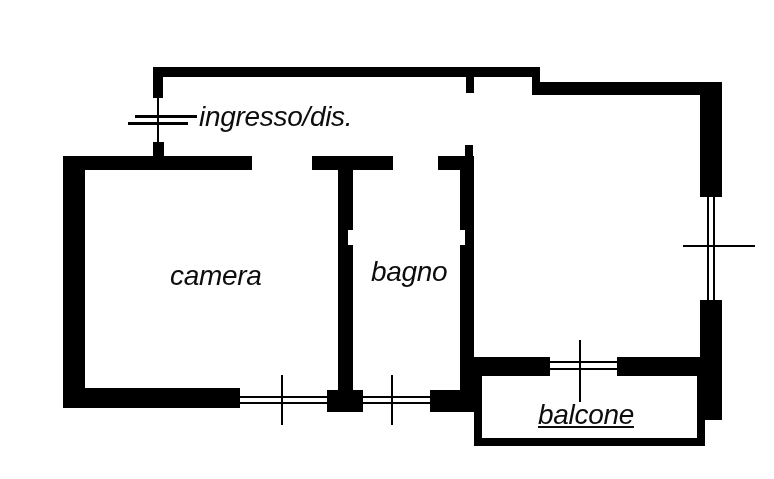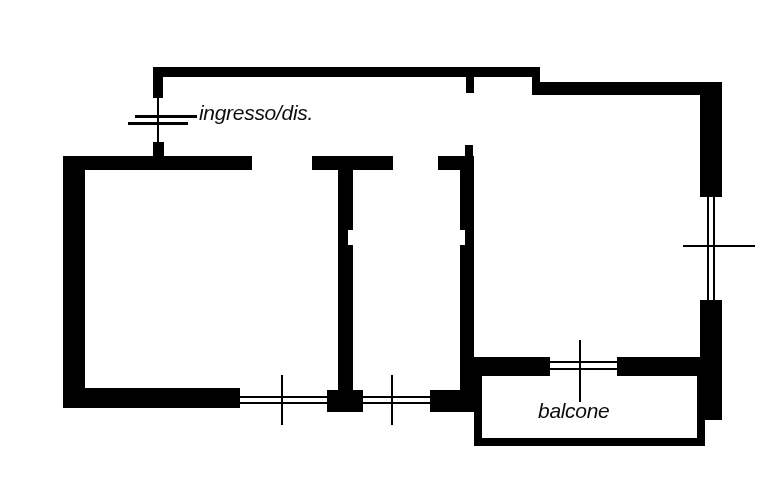--- a/index.html
+++ b/index.html
@@ -11,21 +11,21 @@
   }
   .plan{position:relative;width:774px;height:479px;background:var(--background,#fff);}
   .wall{position:absolute;background:var(--wall,#000);}
   .notch{position:absolute;background:var(--background,#fff);}
   .tline{position:absolute;background:var(--wall,#000);}
   .sym{position:absolute;}
   .label{
     position:absolute;
     font-style:italic;
     color:var(--text,#0d0d0d);
-    font-size:21px;line-height:1.08;
+    font-size:28px;line-height:1.08;
     white-space:pre-line;
     letter-spacing:-0.3px;
   }
 </style>
 </head>
 <body style="--wall: #000000; --background: #ffffff; --text: #0d0d0d;">
 
 <div class="plan">
 
   <div class="wall" style="left:153px;top:67px;width:387px;height:10px;"></div>
@@ -84,15 +84,17 @@
     <div class="tline" style="left:579px;top:340px;width:2px;height:62px;"></div>
   </div>
 
   <div class="sym">
     <div class="tline" style="left:707px;top:197px;width:2px;height:103px;"></div>
     <div class="tline" style="left:713px;top:197px;width:2px;height:103px;"></div>
     <div class="tline" style="left:683px;top:245px;width:72px;height:2px;"></div>
   </div>
 
   <div class="label" style="left:199px;top:102px;">ingresso/dis.</div>
-  <div class="label" style="left:538px;top:400px;">balcone</div>
+  <div class="label" style="left:170px;top:261px;">camera</div>
+  <div class="label" style="left:371px;top:257px;">bagno</div>
+  <div class="label" style="left:538px;top:400px;text-decoration:underline;">balcone</div>
 
 </div>
 
 </body></html>

